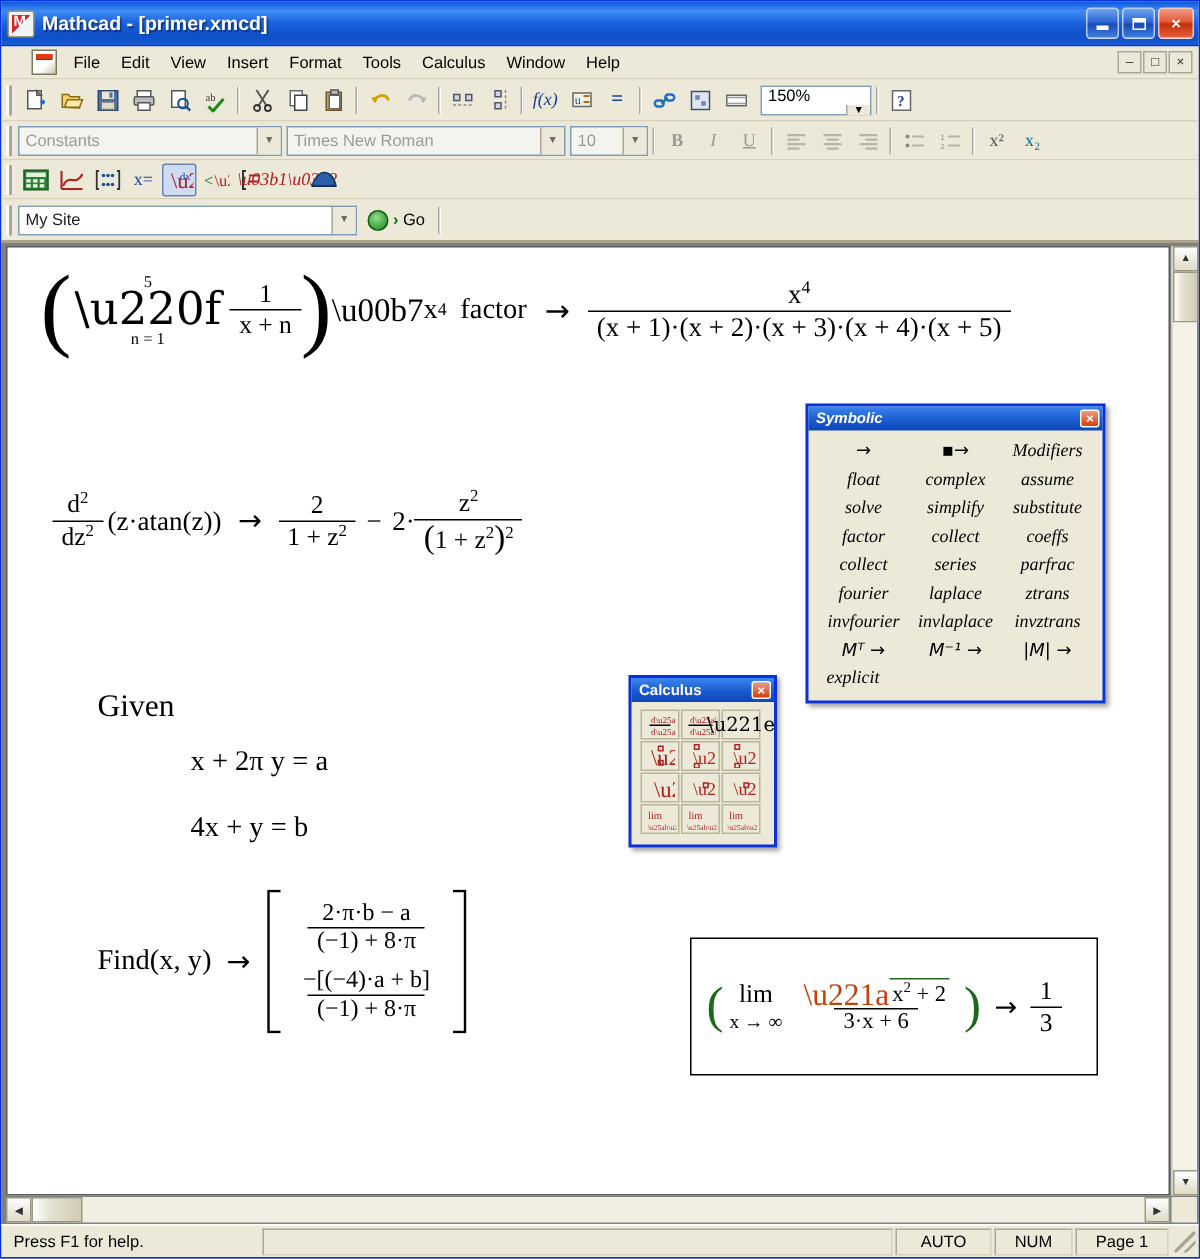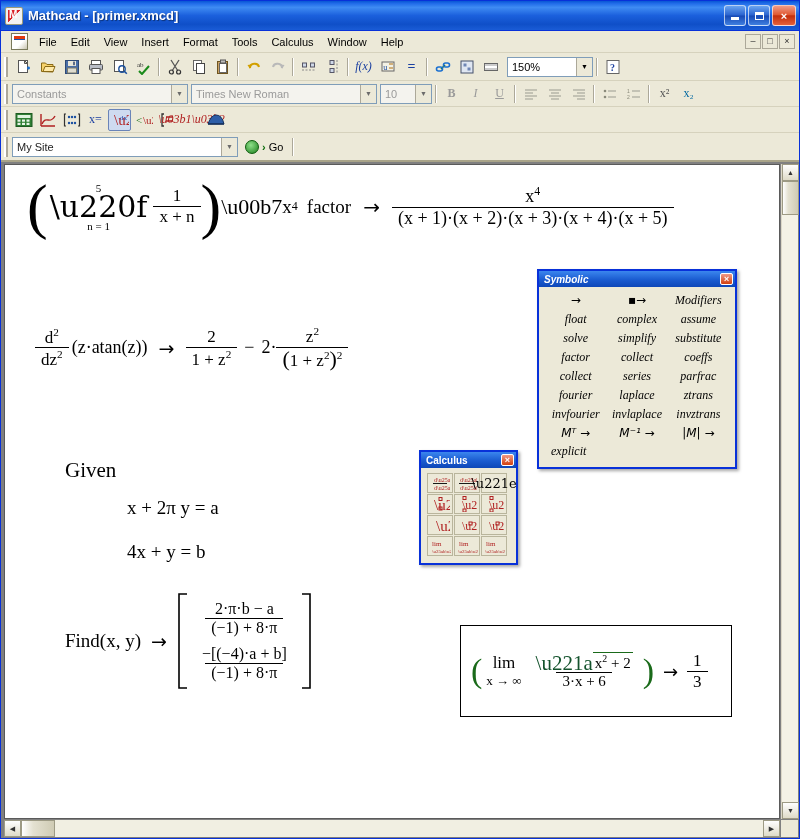--- a/index.html
+++ b/index.html
@@ -52,21 +52,21 @@
   }
   .winbtn.close {
     background:linear-gradient(to bottom,#f09a86,#e05a33 45%,#c32f0c 52%,#e4603a);
     width:24px;
   }
   .glyph-min { display:block; width:8px; height:3px; background:#fff; margin-top:6px; }
   .glyph-max { display:block; width:9px; height:8px; border:1px solid #fff; border-top-width:3px; }
   
   .menubar {
     height:22px; flex:0 0 22px; display:flex; align-items:center;
-    background:#ece9d8; padding-left:8px;
+    background:#ece9d8; padding-left:18px;
     border-bottom:1px solid #d6d2bd;
   }
   .doc-icon {
     width:17px; height:17px; margin:0 4px 0 2px; flex:0 0 17px;
     background:linear-gradient(135deg,#ffffff 60%,#c8c4b0 100%);
     border:1px solid #7a7a5c; position:relative;
   }
   .doc-icon::after{
     content:""; position:absolute; left:2px; top:2px; width:11px; height:11px;
     background:
@@ -102,23 +102,24 @@
     border:1px solid transparent; border-radius:2px;
     position:relative; font-size:11px; color:#2b2b2b;
   }
   .tbtn.on { border-color:#6a84b8; background:#cedbf0; }
   .tsep { width:6px; flex:0 0 6px; height:20px; position:relative; }
   .tsep::after {
     content:""; position:absolute; left:2px; top:1px; width:1px; height:18px;
     background:#aca899; border-right:1px solid #fff;
   }
   .zoombox {
-    width:86px; height:20px; background:#fff; border:1px solid #7f9db9;
-    display:flex; align-items:center; font-size:11px; padding-left:4px;
+    width:74px; height:20px; background:#fff; border:1px solid #7f9db9;
+    display:flex; font-size:11px; padding-left:4px;
     margin-left:4px;
+    flex-direction:column;
   }
   .zoombox .cb-arrow {
     margin-left:auto; width:16px; height:18px; background:#ece9d8;
     border-left:1px solid #aca899; display:flex; align-items:center; justify-content:center;
     font-size:7px;
   }
   .combo {
     height:20px; background:#fff; border:1px solid #7f9db9;
     display:flex; align-items:center; font-size:11px; padding-left:4px; color:#555;
   }
@@ -684,21 +685,21 @@
 
       <div class="region math" style="left:455px; top:460px; width:272px; height:92px; border:1.5px solid #000; background:#fff;">
         <div style="display:flex; align-items:center; height:100%; padding:0 10px;">
           <span style="font-size:34px; font-weight:300; line-height:.85; color:#1a6a1a; font-family:'Liberation Serif',serif;">(</span>
           <div style="display:flex; flex-direction:column; align-items:center; margin-left:4px;">
             <span style="font-size:17px;">lim</span>
             <span style="font-size:13px;">x → ∞</span>
           </div>
           <div class="frac" style="font-size:15px; margin-left:8px;">
             <span class="num" style="display:flex; align-items:flex-end;">
-              <span style="font-size:21px; color:#14532d; line-height:.8;">\u221a</span>
+              <span style="font-size:21px; color:#c2410c; line-height:.8;">\u221a</span>
               <span style="border-top:1.3px solid #1a6a1a; padding:0 2px;"><span>x</span><span class="sup">2</span> <span>+ 2</span></span>
             </span>
             <span class="den">3·x + 6</span>
           </div>
           <span style="font-size:34px; font-weight:300; line-height:.85; color:#1a6a1a; font-family:'Liberation Serif',serif; margin-left:4px;">)</span>
           <span class="arrow" style="font-size:18px; margin:0 9px;">→</span>
           <div class="frac" style="font-size:17px;">
             <span class="num">1</span>
             <span class="den">3</span>
           </div>
@@ -838,14 +839,22 @@
 
     <div class="hscroll">
       <div class="sb-btn">◀</div>
       <div class="sb-thumb hthumb"></div>
       <div class="sb-track"></div>
       <div class="sb-btn">▶</div>
     </div>
     <div class="corner"></div>
   </div>
 
+  <div class="statusbar">
+    <div class="sb-cell flat" style="min-width:170px">Press F1 for help.</div>
+    <div class="sb-grow"></div>
+    <div class="sb-cell" style="min-width:64px; justify-content:center">AUTO</div>
+    <div class="sb-cell" style="min-width:52px; justify-content:center">NUM</div>
+    <div class="sb-cell" style="min-width:62px; justify-content:center">Page 1</div>
+    <div class="sb-resize"></div>
+  </div>
 
 </div>
 
 </body></html>

